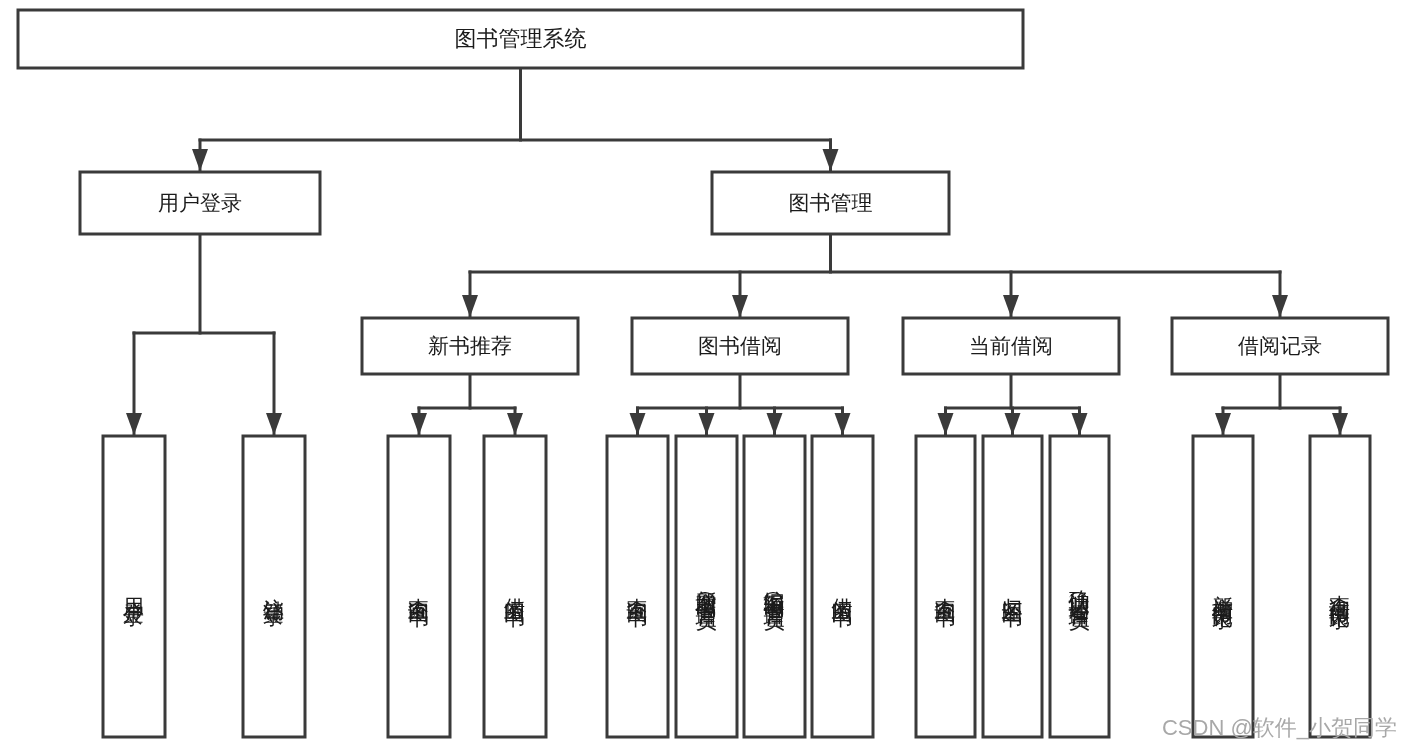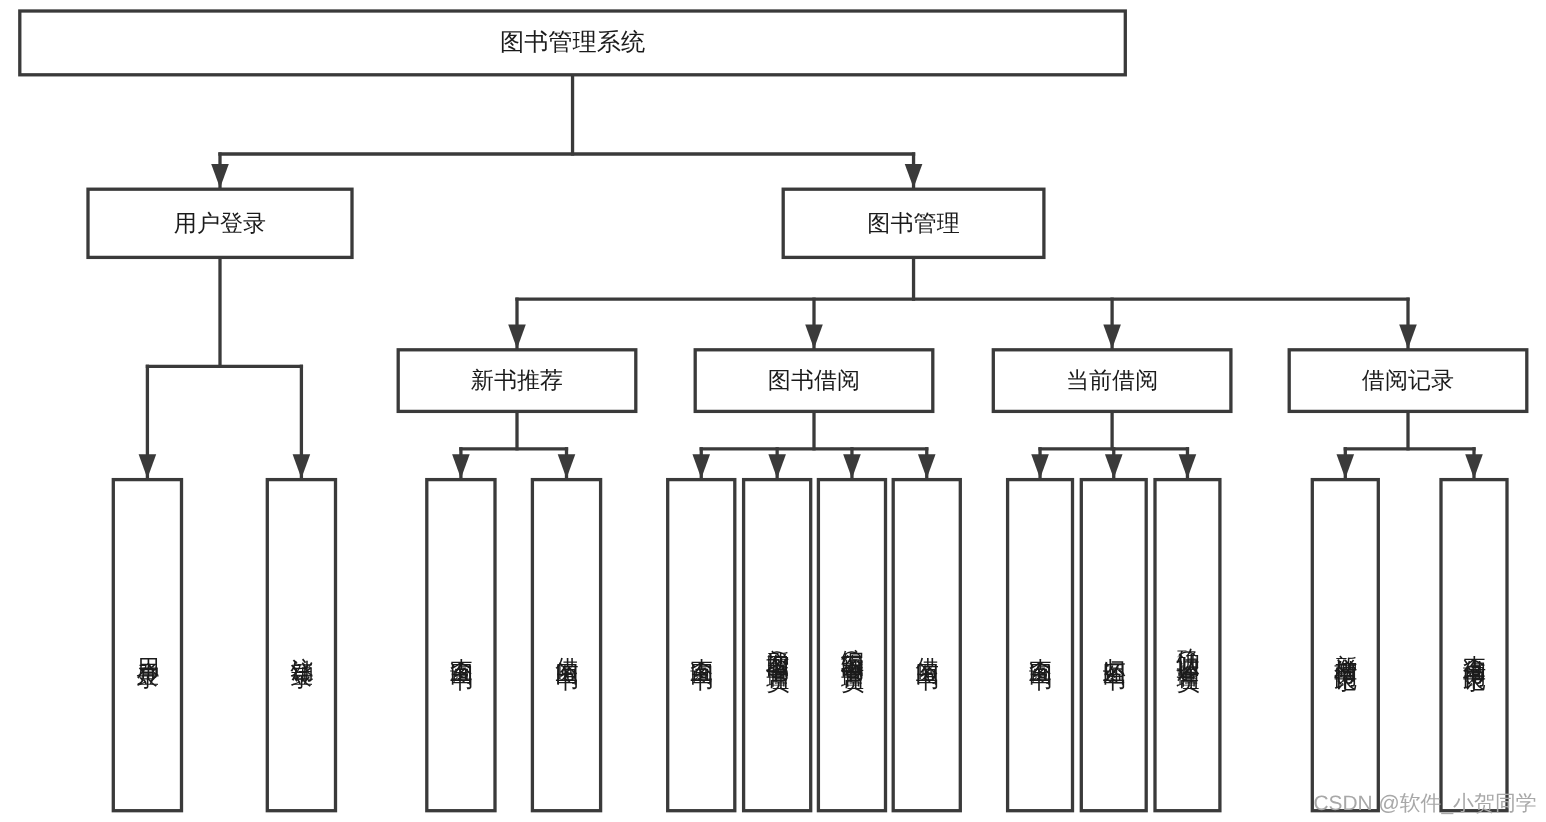--- a/index.html
+++ b/index.html
@@ -24,21 +24,21 @@
     font-size:21px;color:#1b1b1b;
     writing-mode:vertical-rl;text-orientation:upright;
     letter-spacing:3px;
     display:flex;align-items:center;justify-content:center;
     line-height:1;
     white-space:nowrap;pointer-events:none;
   }
   .watermark{
     position:absolute;right:8px;bottom:4px;
     font-family:"Liberation Sans","DejaVu Sans",sans-serif;
-    font-size:19px;color:#a8a8a8;white-space:nowrap;
+    font-size:22px;color:#a8a8a8;white-space:nowrap;
   }
 </style>
 </head>
 <body>
 
 <div id="diagram-root">
 
   <svg class="diagram" viewBox="0 0 1405 747">
     <g id="connectors">
         <line x1="520.5" y1="68" x2="520.5" y2="140" class="connector"></line>

